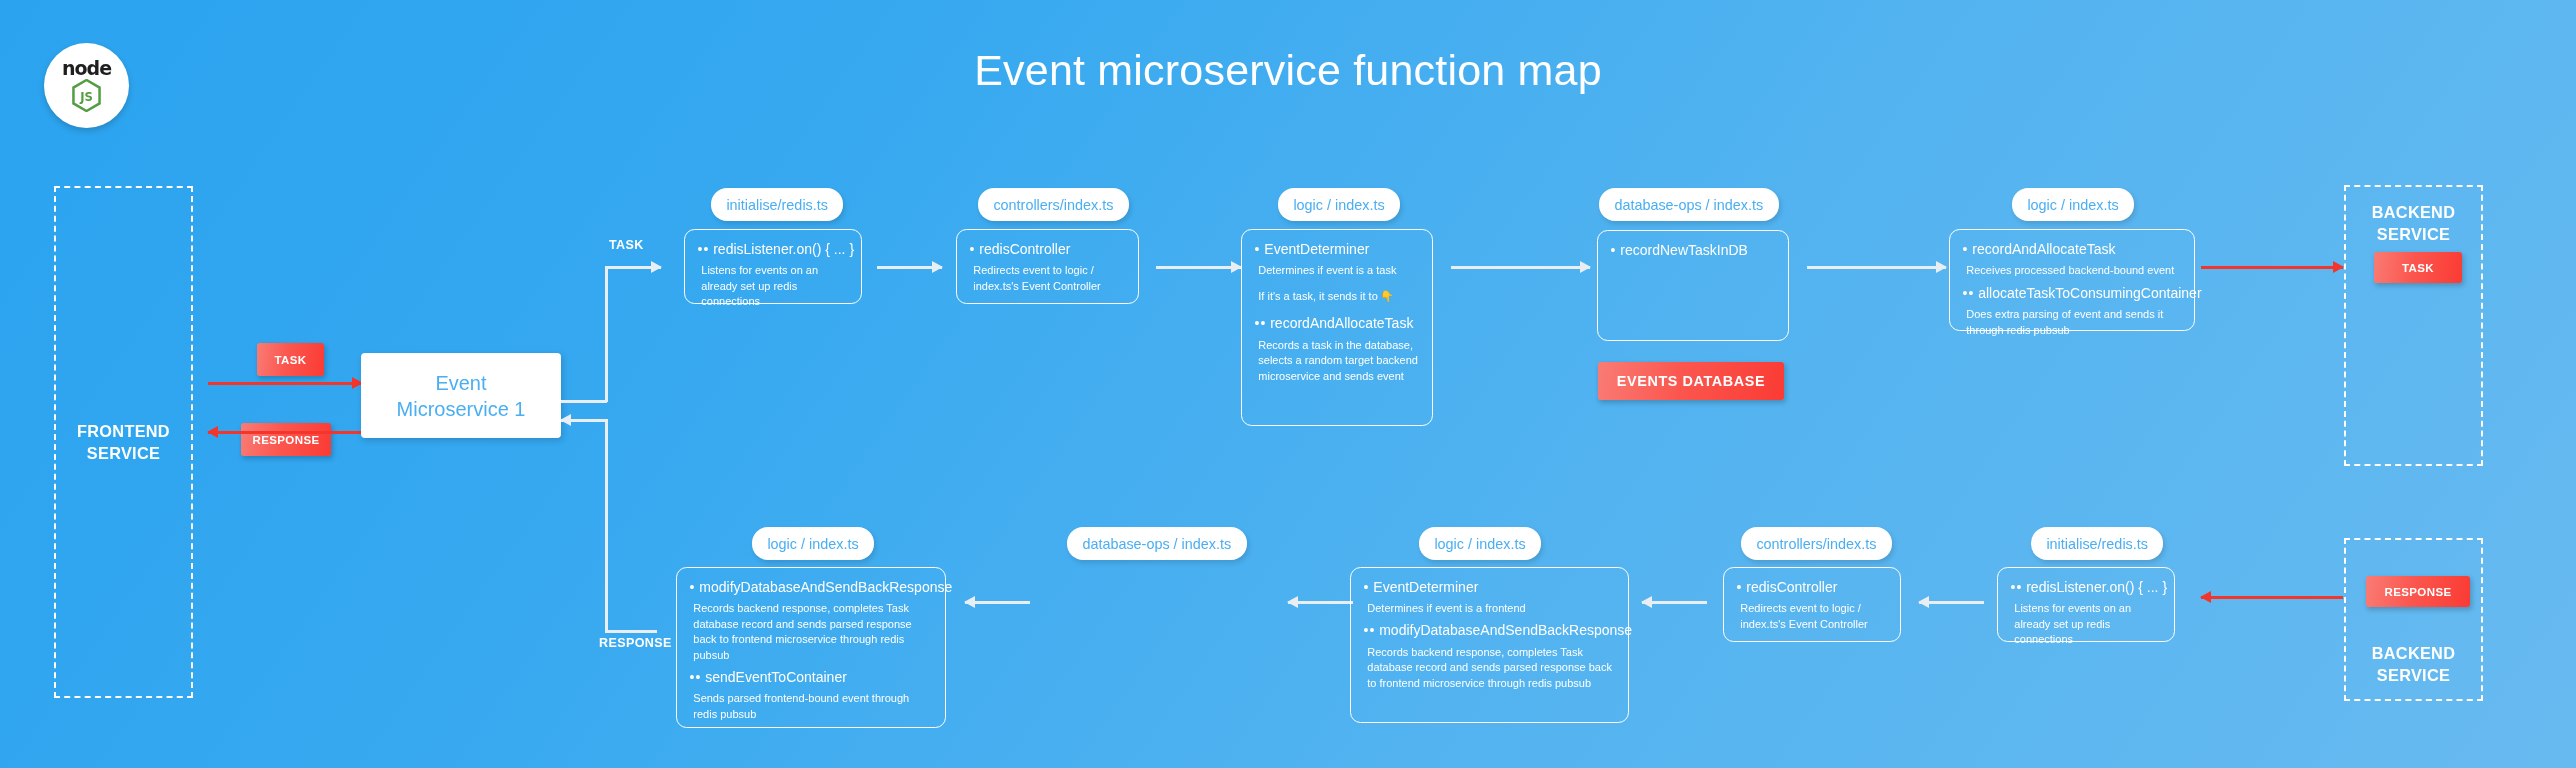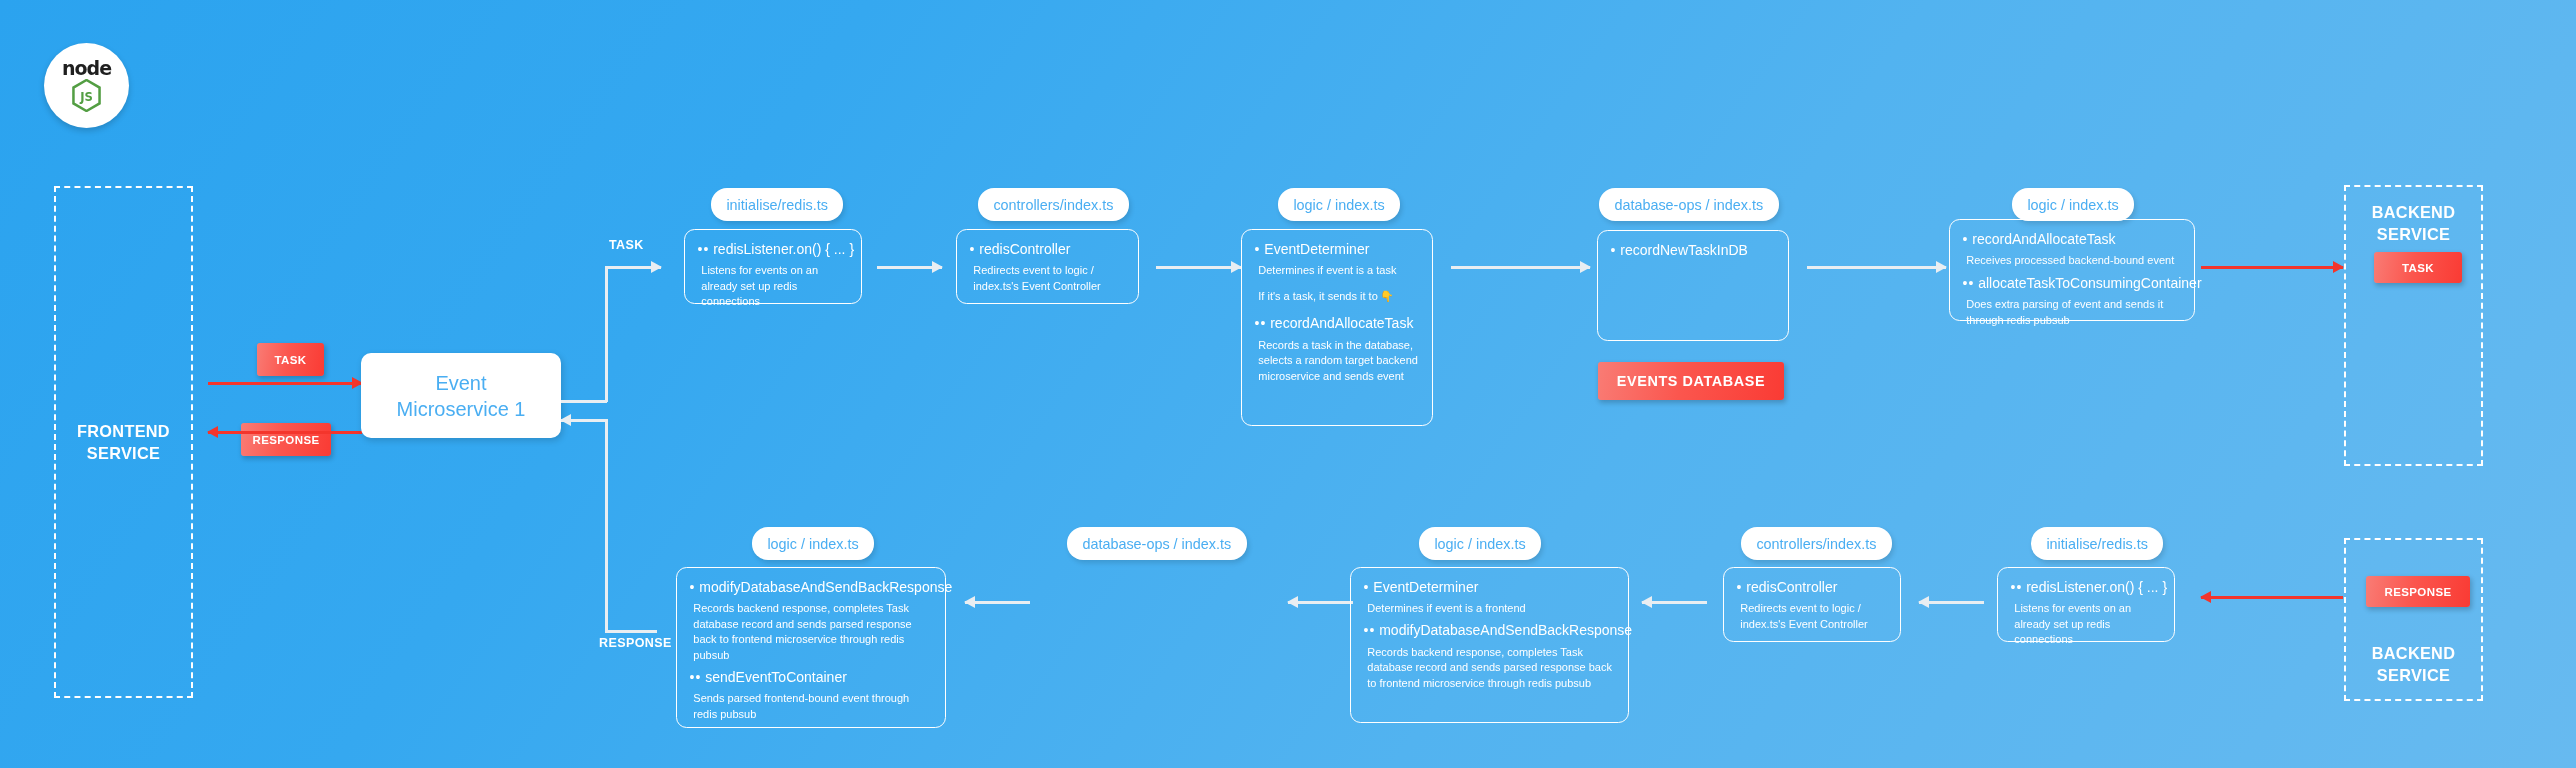--- a/index.html
+++ b/index.html
@@ -61,21 +61,21 @@
   #chip-response-left{left:241px;top:423px;width:90px;height:33px;}
   #chip-task-backend{left:2374px;top:252px;width:88px;height:31px;}
   #chip-response-backend{left:2366px;top:576px;width:104px;height:31px;}
   #chip-events-db{
     left:1598px;top:362px;width:186px;height:38px;font-size:14.4px;letter-spacing:0.6px;
   }
 
   
   #event-microservice{
     position:absolute;left:361px;top:353px;width:200px;height:85px;background:#ffffff;
-    border-radius:10px;box-shadow:1.9px 2.9px 6.7px rgba(0,0,0,.15);
+    border-radius:4px;box-shadow:1.9px 2.9px 6.7px rgba(0,0,0,.15);
     display:flex;align-items:center;justify-content:center;text-align:center;
     color:#4aaef2;font-size:20px;font-weight:400;line-height:1.3;
   }
 
   
   .file-tag{
     position:absolute;background:#ffffff;border-radius:16px;
     box-shadow:1.9px 2.9px 5.8px rgba(0,0,0,.13);
     color:#4aaef2;font-size:14.4px;font-weight:400;
     display:flex;align-items:center;justify-content:center;
@@ -128,20 +128,21 @@
   <div class="node-logo">
     <div class="nword">node</div>
     <div class="hexwrap">
       <svg width="29" height="33" viewBox="0 0 30 34">
         <polygon points="15,1 28.5,8.8 28.5,25.2 15,33 1.5,25.2 1.5,8.8" fill="none" stroke="#539e43" stroke-width="2.6"></polygon>
         <text x="15" y="23" text-anchor="middle" font-family="DejaVu Sans, sans-serif" font-size="12" font-weight="bold" fill="#539e43">JS</text>
       </svg>
     </div>
   </div>
 
+  <div class="title">Event microservice function map</div>
 
   <div class="dashed-box" id="frontend-service">
     <div class="dashed-label">FRONTEND<br>SERVICE</div>
   </div>
 
   <div class="dashed-box" id="backend-top">
     <div class="dashed-label">BACKEND<br>SERVICE</div>
   </div>
   <div class="dashed-box" id="backend-bottom">
     <div class="dashed-label">BACKEND<br>SERVICE</div>
@@ -212,21 +213,21 @@
   <div class="file-tag" style="left:1599px;top:188px;">database-ops / index.ts</div>
   <div class="fn-card" style="left:1597px;top:230px;width:192px;height:111px;">
     <div class="fn-title">
       <span class="bul">•</span> <span>recordNewTaskInDB</span>
     </div>
   </div>
 
   <div class="arrow-h" style="left:1807px;top:266px;width:139px;"></div>
 
   <div class="file-tag" style="left:2012px;top:188px;">logic / index.ts</div>
-  <div class="fn-card" style="left:1949px;top:219px;width:246px;height:102px;">
+  <div class="fn-card" style="left:1949px;top:229px;width:246px;height:102px;">
     <div class="fn-title">
       <span class="bul">•</span> <span>recordAndAllocateTask</span>
     </div>
     <div class="fn-desc">Receives processed backend-bound event</div>
     <div class="fn-gap" style="height:6.7px;"></div>
     <div class="fn-title">
       <span class="bul">••</span> <span>allocateTaskToConsumingContainer</span>
     </div>
     <div class="fn-desc">Does extra parsing of event and sends it through redis pubsub</div>
   </div>

